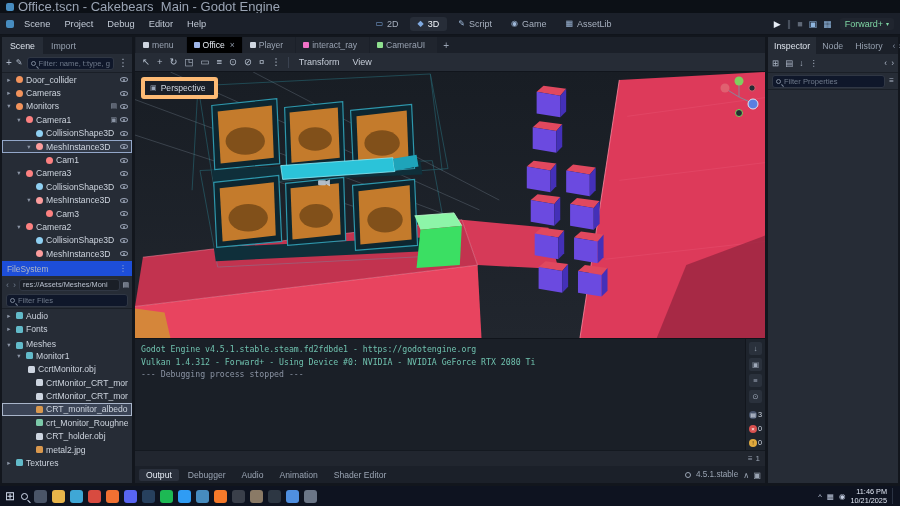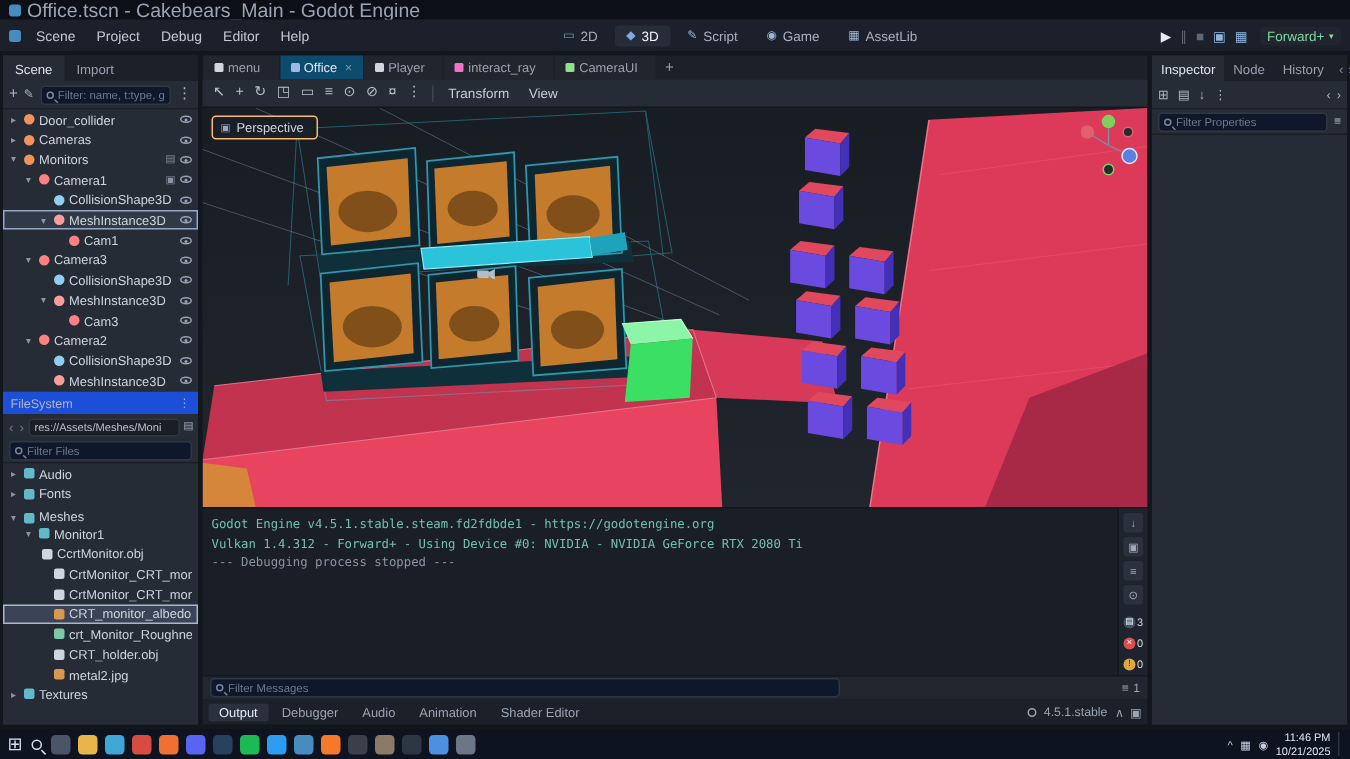--- a/index.html
+++ b/index.html
@@ -61,35 +61,35 @@
 
   
   .fs-header { height:15px; background:#1d4ed8; display:flex; align-items:center; justify-content:space-between; padding:0 5px; font-size:8.4px; color:#aeb6c4; flex:none; }
   .fs-nav { height:17px; background:#262c36; display:flex; align-items:center; gap:2px; padding:0 3px; flex:none; }
   .nav-arrow { color:#707b8c; font-size:9px; padding:0 1px; }
   .path-pill { flex:1; min-width:0; height:12px; background:#1a1f27; border:1px solid #303744; border-radius:3px; font-size:7.4px; color:#b9c1ce; display:flex; align-items:center; padding:0 3px; overflow:hidden; white-space:nowrap; }
 
   
   .scene-tabs { height:16px; background:#1b2029; display:flex; align-items:stretch; gap:1px; padding:0 1px; flex:none; }
   .stab { display:flex; align-items:center; gap:3px; padding:0 7px; font-size:8.6px; color:#99a3b2; background:#20252e; }
-  .stab.active { background:#0c4a6e; color:#e6ebf3; }
+  .stab.active { background:#000000; color:#e6ebf3; }
   .ticon { width:6px; height:6px; border-radius:1px; flex:none; }
   .stab .close { color:#8a94a4; margin-left:2px; }
   .add-tab { width:16px; display:flex; align-items:center; justify-content:center; color:#9aa4b4; font-size:10px; }
 
   
   .vtoolbar { height:19px; background:#262c36; border-bottom:1px solid #11151c; display:flex; align-items:center; gap:7px; padding:0 7px; flex:none; }
   .vtool { color:#b6c0cf; font-size:9.5px; line-height:1; }
   .vsep { width:1px; height:11px; background:#3a4250; }
   .vtext { font-size:9px; color:#c6cdd8; padding:0 3px; }
 
   
   .viewport { flex:1; position:relative; background:#1c222a; overflow:hidden; min-height:0; }
   .viewport > svg.scene { position:absolute; inset:0; width:100%; height:100%; }
-  .persp { position:absolute; top:5px; left:6px; background:rgba(26,31,39,.94); border:1px solid #fdba74; border-radius:3px; padding:2px 8px 2px 5px; display:flex; align-items:center; gap:4px; font-size:8.6px; color:#cfd6e0; }
+  .persp { position:absolute; top:5px; left:6px; background:rgba(26,31,39,.94); border:4px solid #fdba74; border-radius:3px; padding:2px 8px 2px 5px; display:flex; align-items:center; gap:4px; font-size:8.6px; color:#cfd6e0; }
   .persp .pico { color:#9aa6b8; font-size:7px; }
   .gizmo { position:absolute; top:3px; right:4px; width:44px; height:44px; }
 
   
   .output { height:112px; flex:none; background:#1a1f27; border-top:1px solid #10141b; display:flex; min-width:0; }
   .log { flex:1; min-width:0; padding:4px 6px; font-family:"DejaVu Sans Mono",monospace; font-size:8.2px; line-height:1.55; overflow:hidden; white-space:nowrap; }
   .strip { width:20px; flex:none; background:#1e242d; border-left:1px solid #12161d; display:flex; flex-direction:column; align-items:center; gap:3px; padding:3px 0; }
   .strip-btn { width:13px; height:13px; border-radius:2px; background:#2a313c; color:#9fa9b9; font-size:7.5px; display:flex; align-items:center; justify-content:center; }
   .strip-spacer { flex:1; }
   .badge { display:flex; align-items:center; gap:1px; }
@@ -649,24 +649,20 @@
 
               <span class="badge">
                 <span class="bicon" style="color: rgb(58, 45, 16); background: rgb(224, 169, 62);">!</span>
                 <span class="bcount">0</span>
               </span>
             </div>
         </div>
       </div>
 
       <div class="filter-row">
-        <div class="filter-box" style="max-width:420px">
-          <span class="mag"></span>
-          <span>Filter Messages</span>
-        </div>
         <div class="frcount">
           <span>≡</span>
           <span>1</span>
         </div>
       </div>
 
       <div class="bottom-tabs">
         <div style="display:flex;align-items:center;gap:2px">
 
         <span class="btab active">Output</span>

